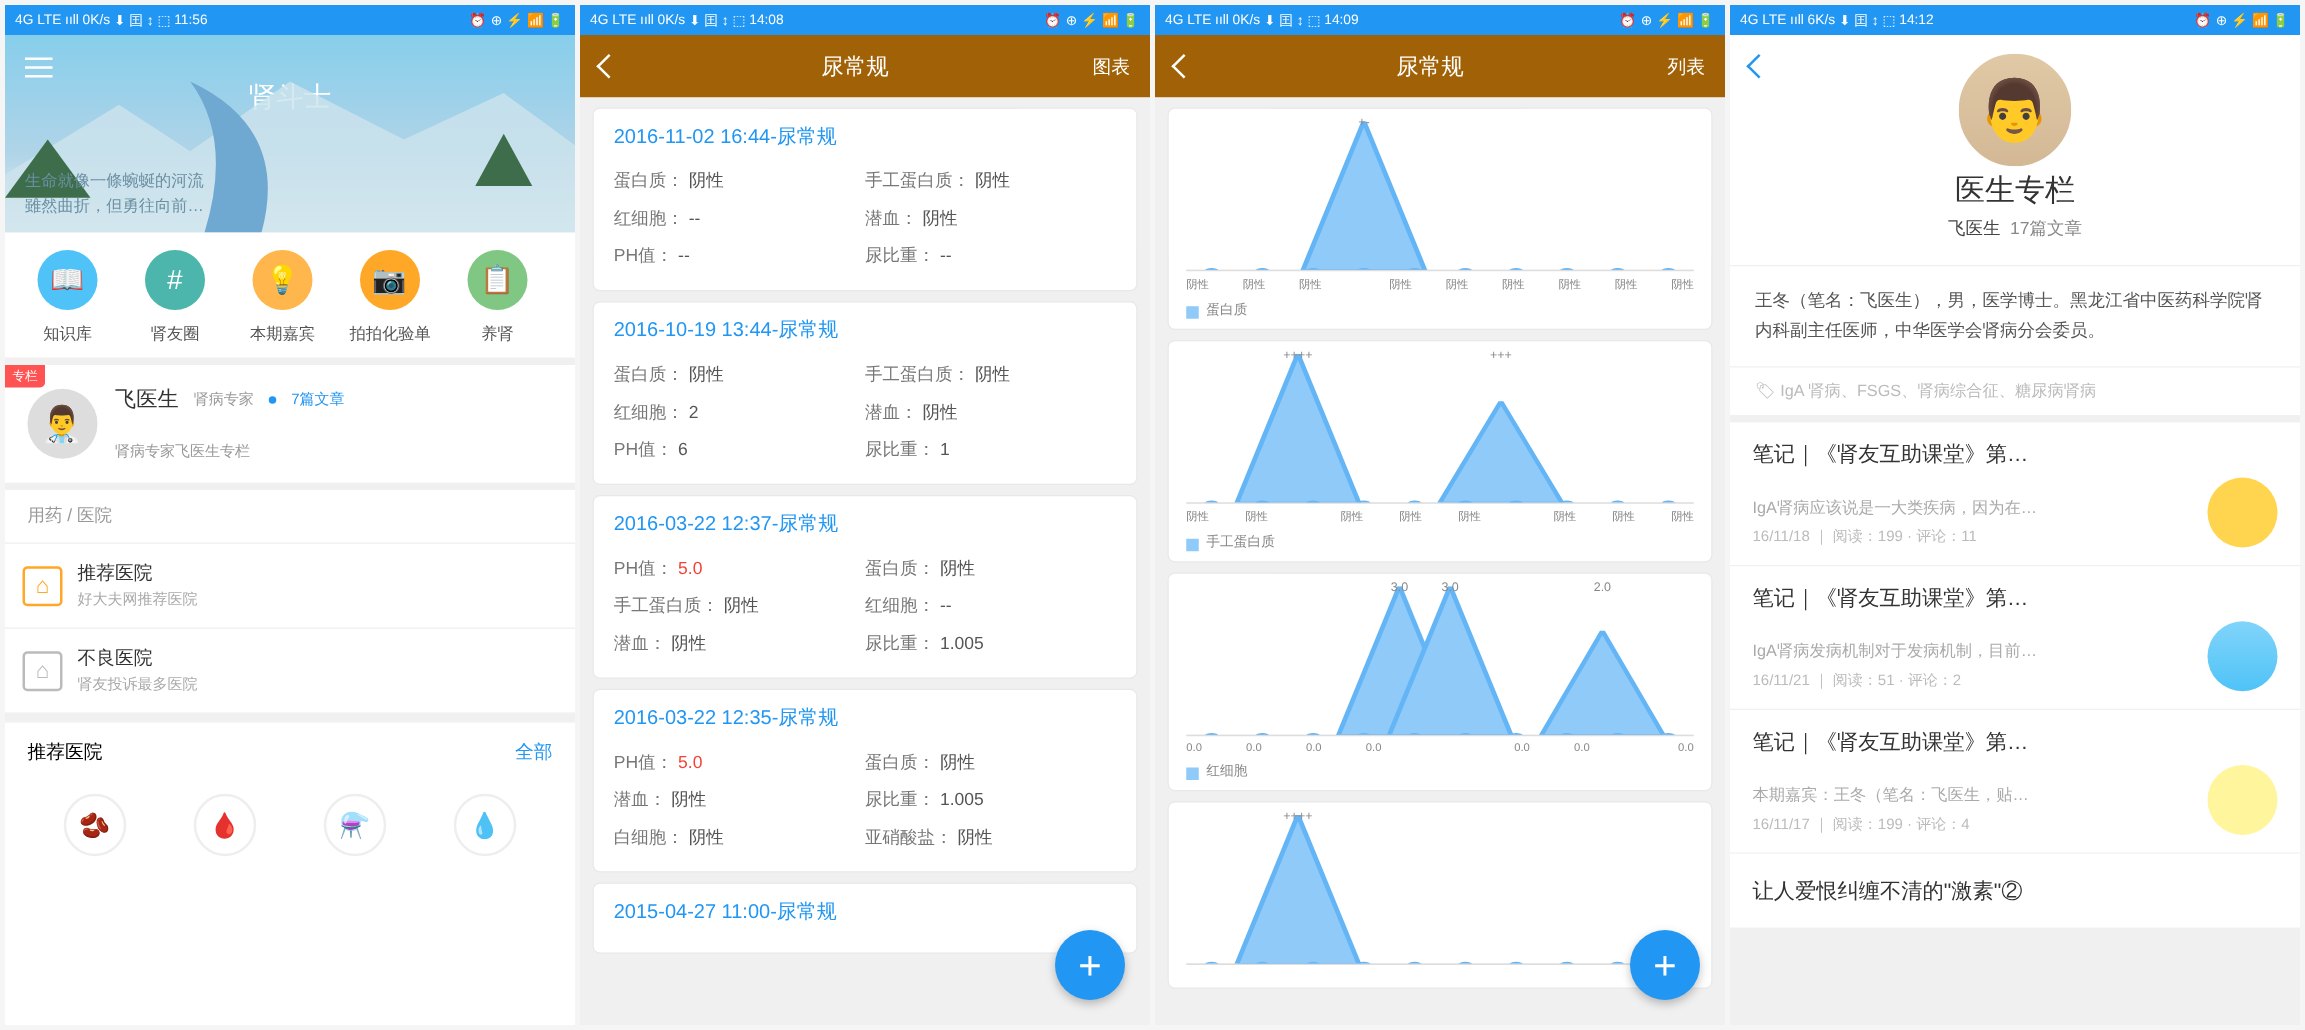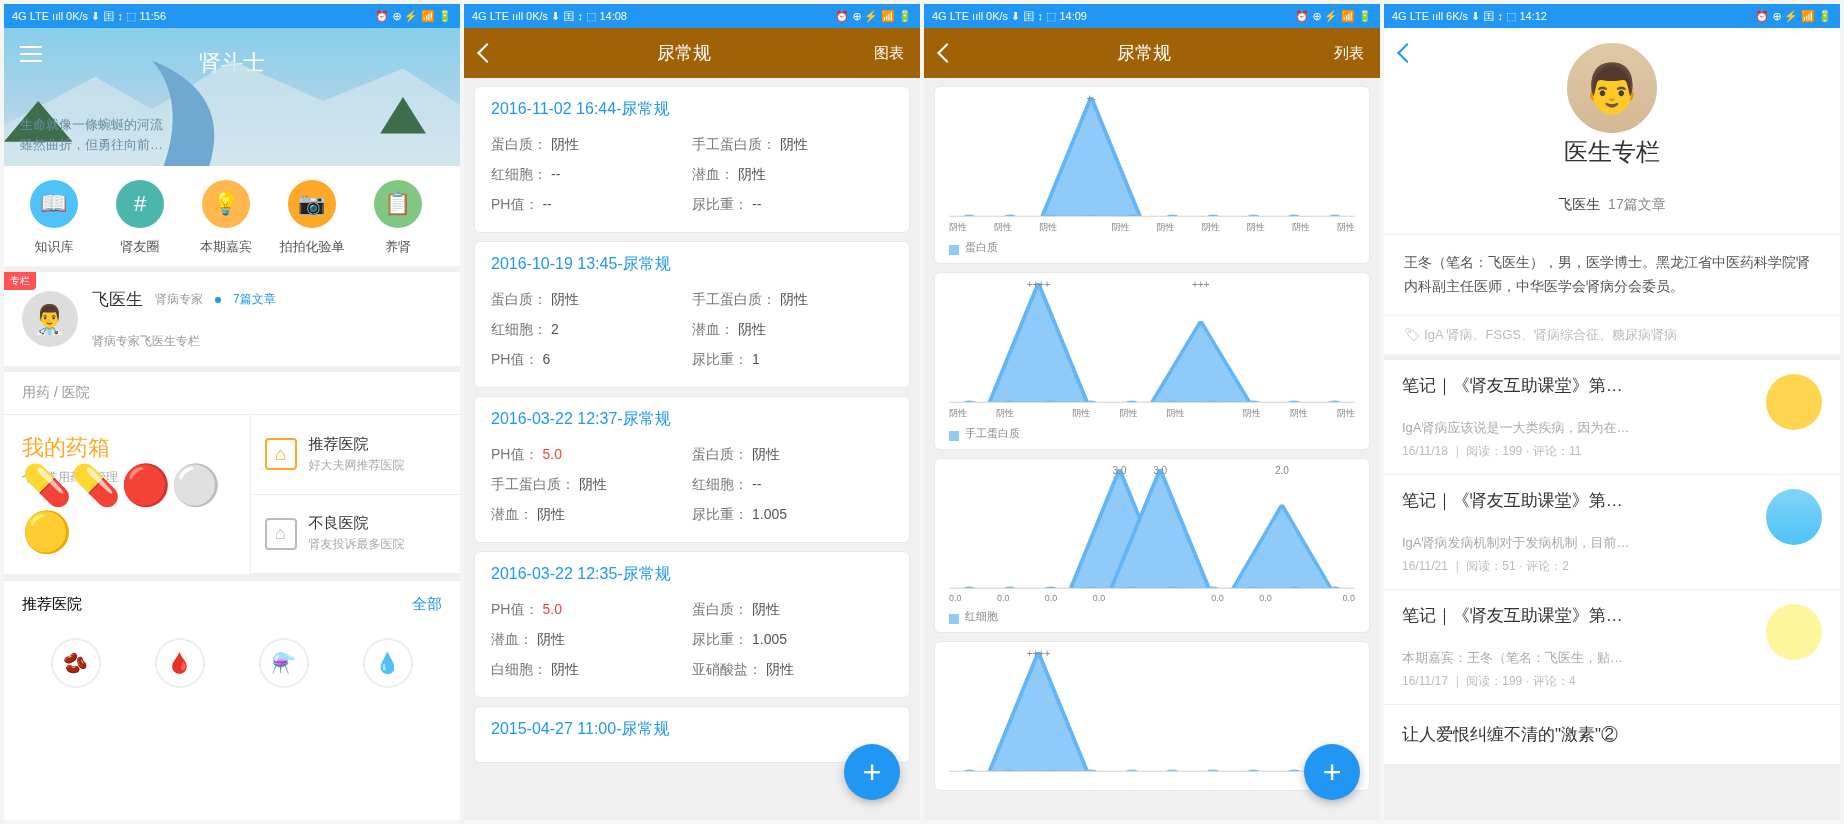--- a/index.html
+++ b/index.html
@@ -7,21 +7,21 @@
 .wrap{display:flex;gap:4px;padding:4px}
 .phone{width:459px;height:816px;background:#fff;overflow:hidden;position:relative;display:flex;flex-direction:column}
 .status{height:24px;background:#2196f3;color:#fff;display:flex;justify-content:space-between;align-items:center;padding:0 8px;font-size:11px}
 .status .l,.status .r{display:flex;gap:3px;align-items:center}
 .status .t{font-weight:500}
 .nav{height:50px;background:#a16207;color:#fff;display:flex;align-items:center;justify-content:space-between;padding:0 16px;font-size:18px}
 .nav .title{flex:1;text-align:center}
 .nav .back{width:14px;height:14px;border-left:2px solid #fff;border-bottom:2px solid #fff;transform:rotate(45deg)}
 .body{flex:1;overflow-y:auto;background:#f0f0f0}
 
-.hero{height:138px;background:linear-gradient(180deg,#87ceeb 0%,#b0d4e8 60%,#e8f0f5 100%);position:relative;padding:16px;color:#fff}
+.hero{height:158px;background:linear-gradient(180deg,#87ceeb 0%,#b0d4e8 60%,#e8f0f5 100%);position:relative;padding:31px;color:#fff}
 .hero .ham{position:absolute;left:16px;top:18px;width:22px;height:16px;border-top:2px solid #fff;border-bottom:2px solid #fff}
 .hero .ham:after{content:"";position:absolute;top:50%;left:0;right:0;height:2px;background:#fff;transform:translateY(-50%)}
 .hero .t1{text-align:center;font-size:22px;font-weight:300;margin-top:4px}
 .hero .q{position:absolute;bottom:12px;left:16px;color:#6b8fa3;font-size:13px;line-height:1.5;max-width:200px}
 .mountain{position:absolute;inset:0;pointer-events:none}
 .mountain svg{width:100%;height:100%}
 .cats{display:flex;gap:2px;background:#fff;padding:14px 8px 10px;overflow:hidden}
 .cat{flex:0 0 84px;display:flex;flex-direction:column;align-items:center;gap:10px;font-size:13px;color:#555}
 .cat .ico{width:48px;height:48px;border-radius:50%;display:flex;align-items:center;justify-content:center;color:#fff;font-size:22px}
 .c0{background:#4fc3f7}.c1{background:#4db6ac}.c2{background:#ffb74d}.c3{background:#ffa726}.c4{background:#81c784}
@@ -64,25 +64,25 @@
 .plot{height:120px;position:relative;border-bottom:1px solid #ddd}
 .plot .pk{position:absolute;top:-4px;font-size:10px;color:#888;transform:translateX(-50%)}
 .plot svg{width:100%;height:100%}
 .xlabels{display:flex;justify-content:space-between;font-size:9px;color:#888;padding:4px 0 6px}
 .legend{display:flex;align-items:flex-end;gap:6px;font-size:11px;color:#888}
 .legend .sw{width:10px;height:10px;background:#90caf9}
 
 .doctor-hero{background:#fff;padding-top:60px;text-align:center;position:relative;padding-bottom:20px}
 .doctor-hero .bigav{width:96px;height:96px;border-radius:50%;background:linear-gradient(#e0c9a6,#d4b896);margin:-48px auto 0;position:relative;display:flex;align-items:center;justify-content:center;font-size:48px;border:3px solid #fff}
 .doctor-hero .dtitle{font-size:24px;color:#333}
-.doctor-hero .dsub{font-size:14px;margin-top:28px;color:#888}
+.doctor-hero .dsub{font-size:14px;margin-top:6px;color:#888}
 .doctor-hero .dsub .dn{color:#444}
 .bio{padding:16px 20px;font-size:14px;color:#555;line-height:1.7;background:#fff;border-top:1px solid #f0f0f0}
 .tags{padding:10px 20px;font-size:13px;color:#bbb;background:#fff;border-top:1px solid #f0f0f0}
-.article{background:#fff;padding:14px 18px;display:flex;gap:14px;border-bottom:1px solid #f0f0f0;align-items:flex-start}
+.article{background:#fff;padding:14px 18px;display:flex;gap:14px;border-bottom:1px solid #f0f0f0;align-items:flex-end}
 .article .txt{flex:1;min-width:0}
 .article .at{font-size:17px;color:#333;white-space:nowrap;overflow:hidden;text-overflow:ellipsis}
 .article .as{font-size:13px;color:#aaa;margin-top:22px;white-space:nowrap;overflow:hidden;text-overflow:ellipsis}
 .article .am{font-size:12px;color:#bbb;margin-top:6px}
 .article .thumb{width:56px;height:56px;border-radius:50%;flex:0 0 56px}
 .th0{background:#ffd54f}.th1{background:linear-gradient(#81d4fa,#4fc3f7)}.th2{background:#fff59d}
 .last-art{background:#fff;padding:18px;font-size:17px;color:#333}
 </style>
 </head>
 <body>
@@ -147,25 +147,20 @@
               <span class="sub">肾病专家</span>
               <span class="dot"></span>
               <span class="cnt">7篇文章</span>
             </div>
         <div class="d">肾病专家飞医生专栏</div>
       </div>
     </div>
     <div class="sep"></div>
     <div class="sec-label">用药 / 医院</div>
     <div class="med">
-      <div class="med-l">
-        <div class="t">我的药箱</div>
-        <div class="s">个人常用药物管理</div>
-        <div class="img">💊💊🔴⚪🟡</div>
-      </div>
       <div class="med-r">
             <div class="hosp">
               <div class="hi ">⌂</div>
               <div>
                 <div class="t">推荐医院</div>
                 <div class="s">好大夫网推荐医院</div>
               </div>
             </div>
             <div class="hosp">
               <div class="hi gray">⌂</div>
@@ -232,21 +227,21 @@
               <span class="k">PH值：</span>
               <span class="v ">--</span>
             </div>
             <div class="param">
               <span class="k">尿比重：</span>
               <span class="v ">--</span>
             </div>
           </div>
         </div>
         <div class="card">
-          <div class="h">2016-10-19 13:45-尿常规</div>
+          <div class="h">2016-10-19 13:44-尿常规</div>
           <div class="params">
             <div class="param">
               <span class="k">蛋白质：</span>
               <span class="v ">阴性</span>
             </div>
             <div class="param">
               <span class="k">手工蛋白质：</span>
               <span class="v ">阴性</span>
             </div>
             <div class="param">

